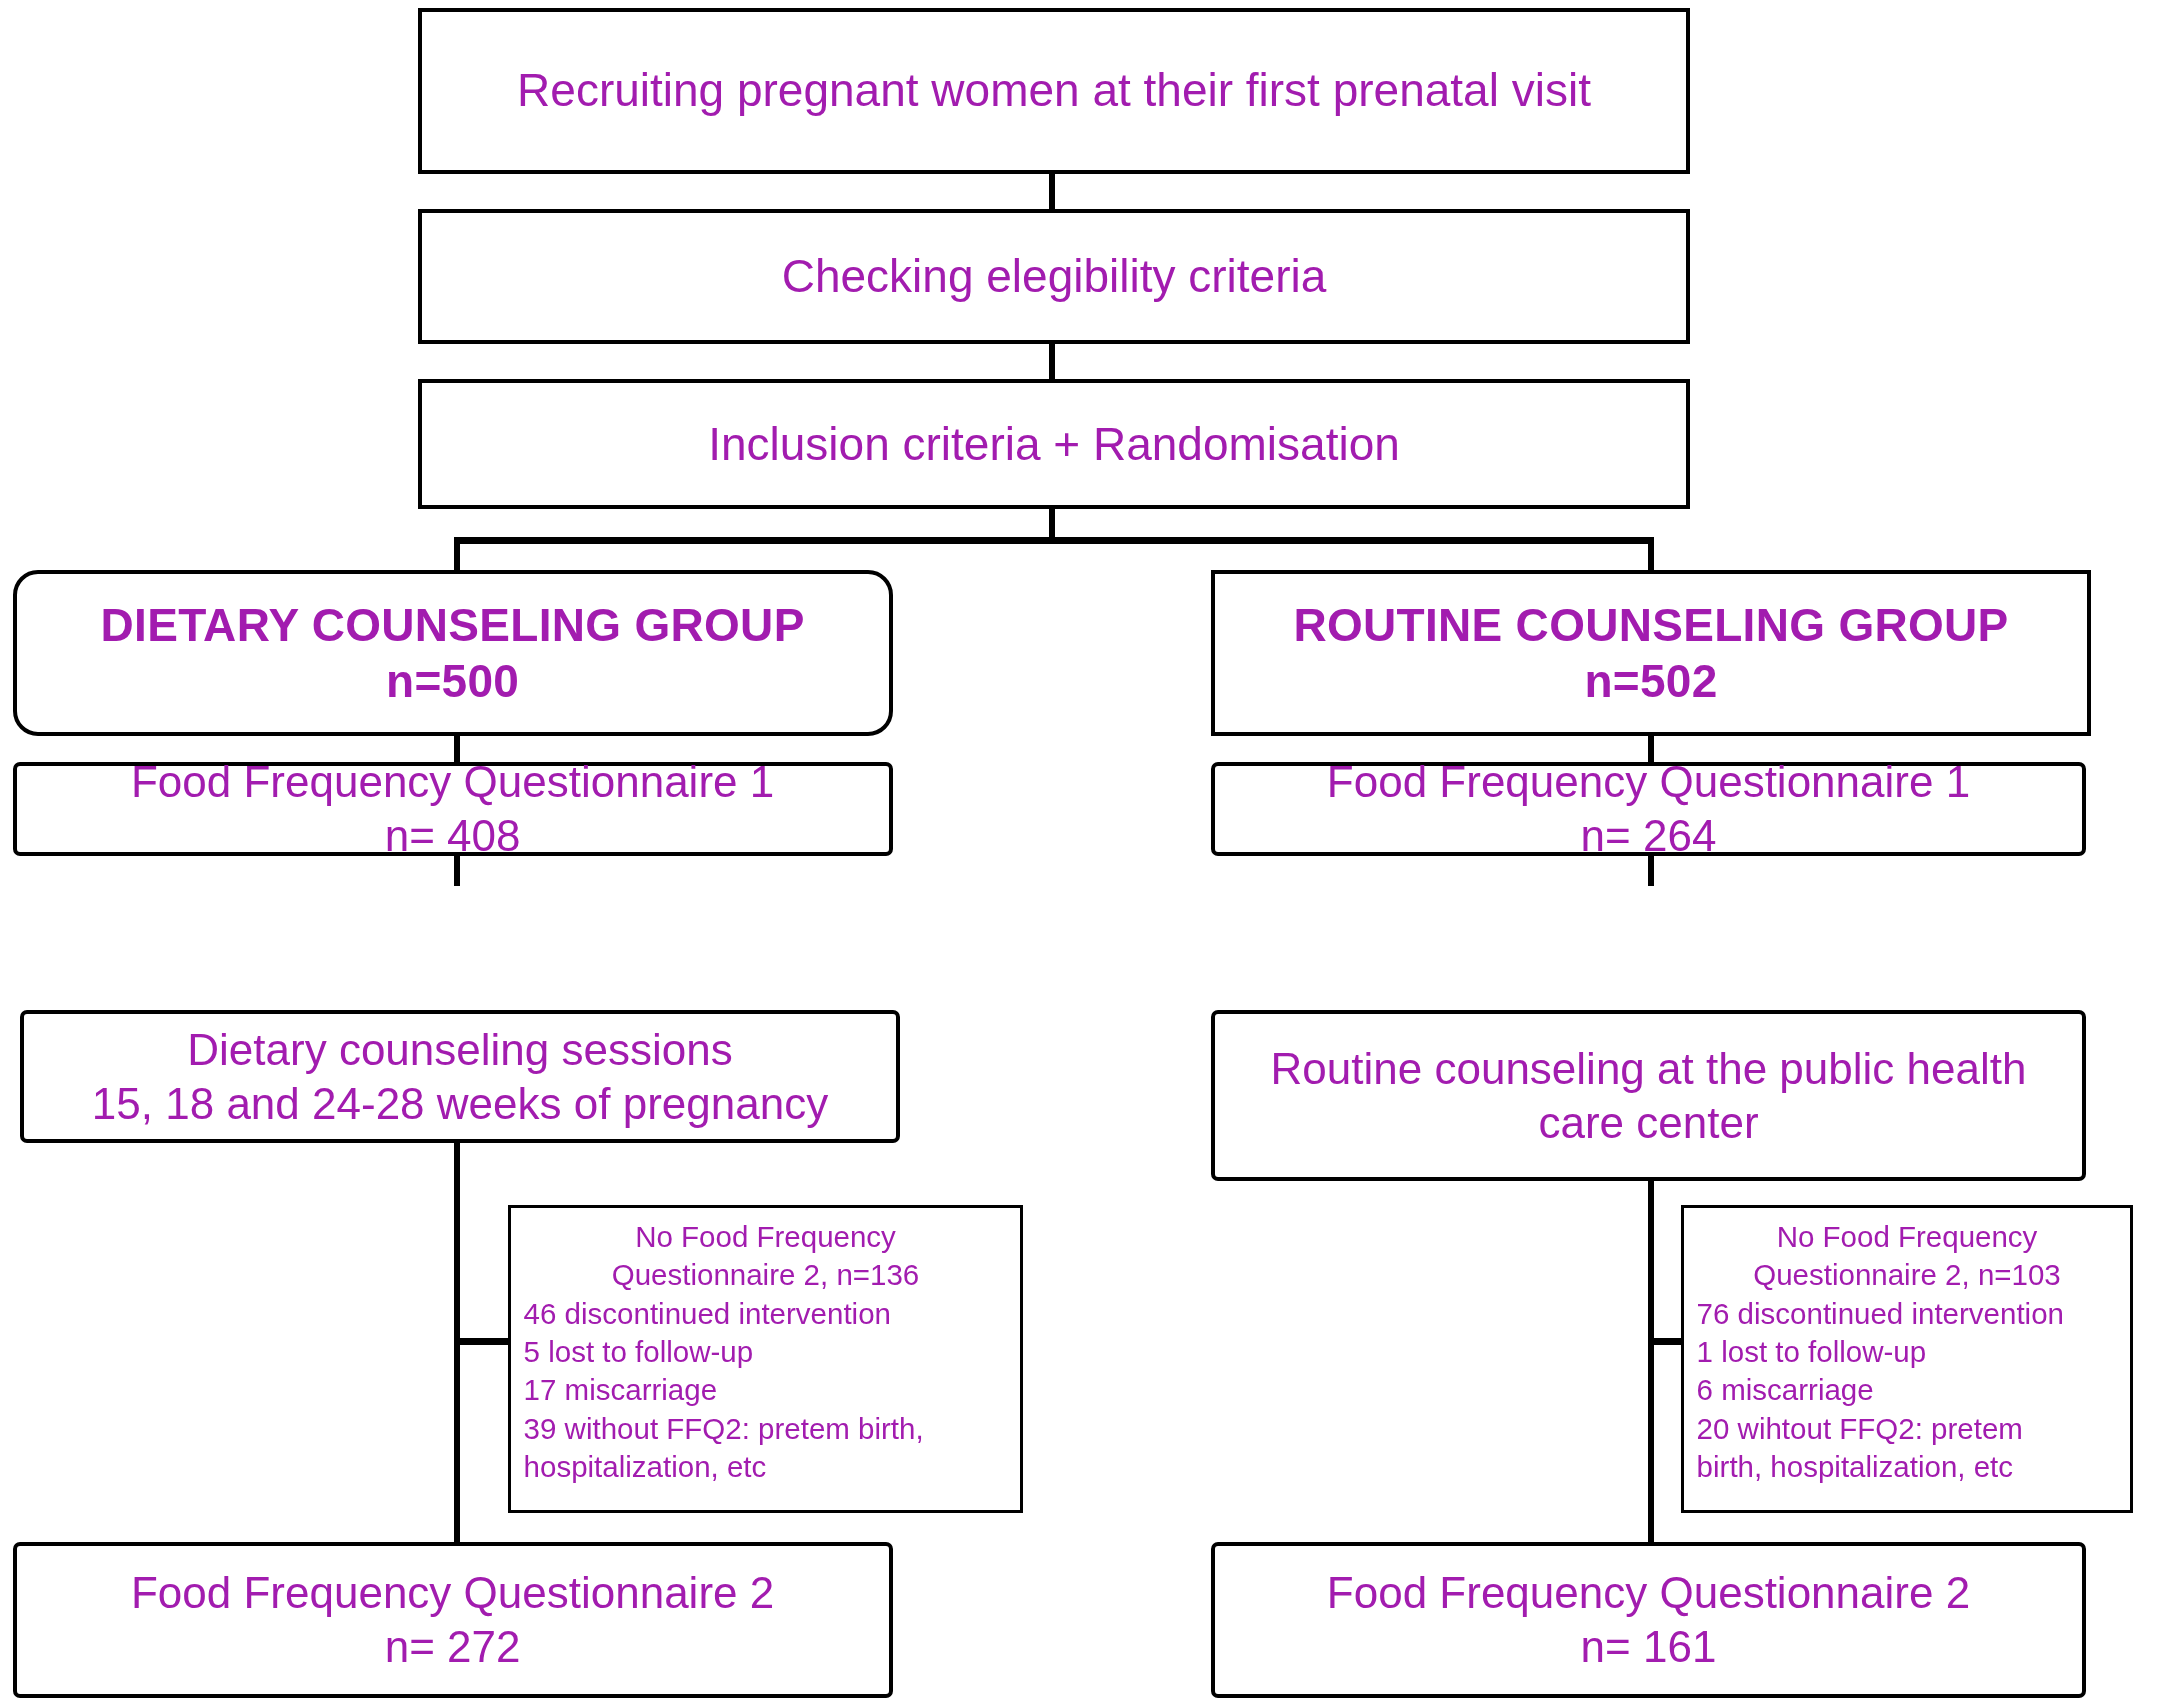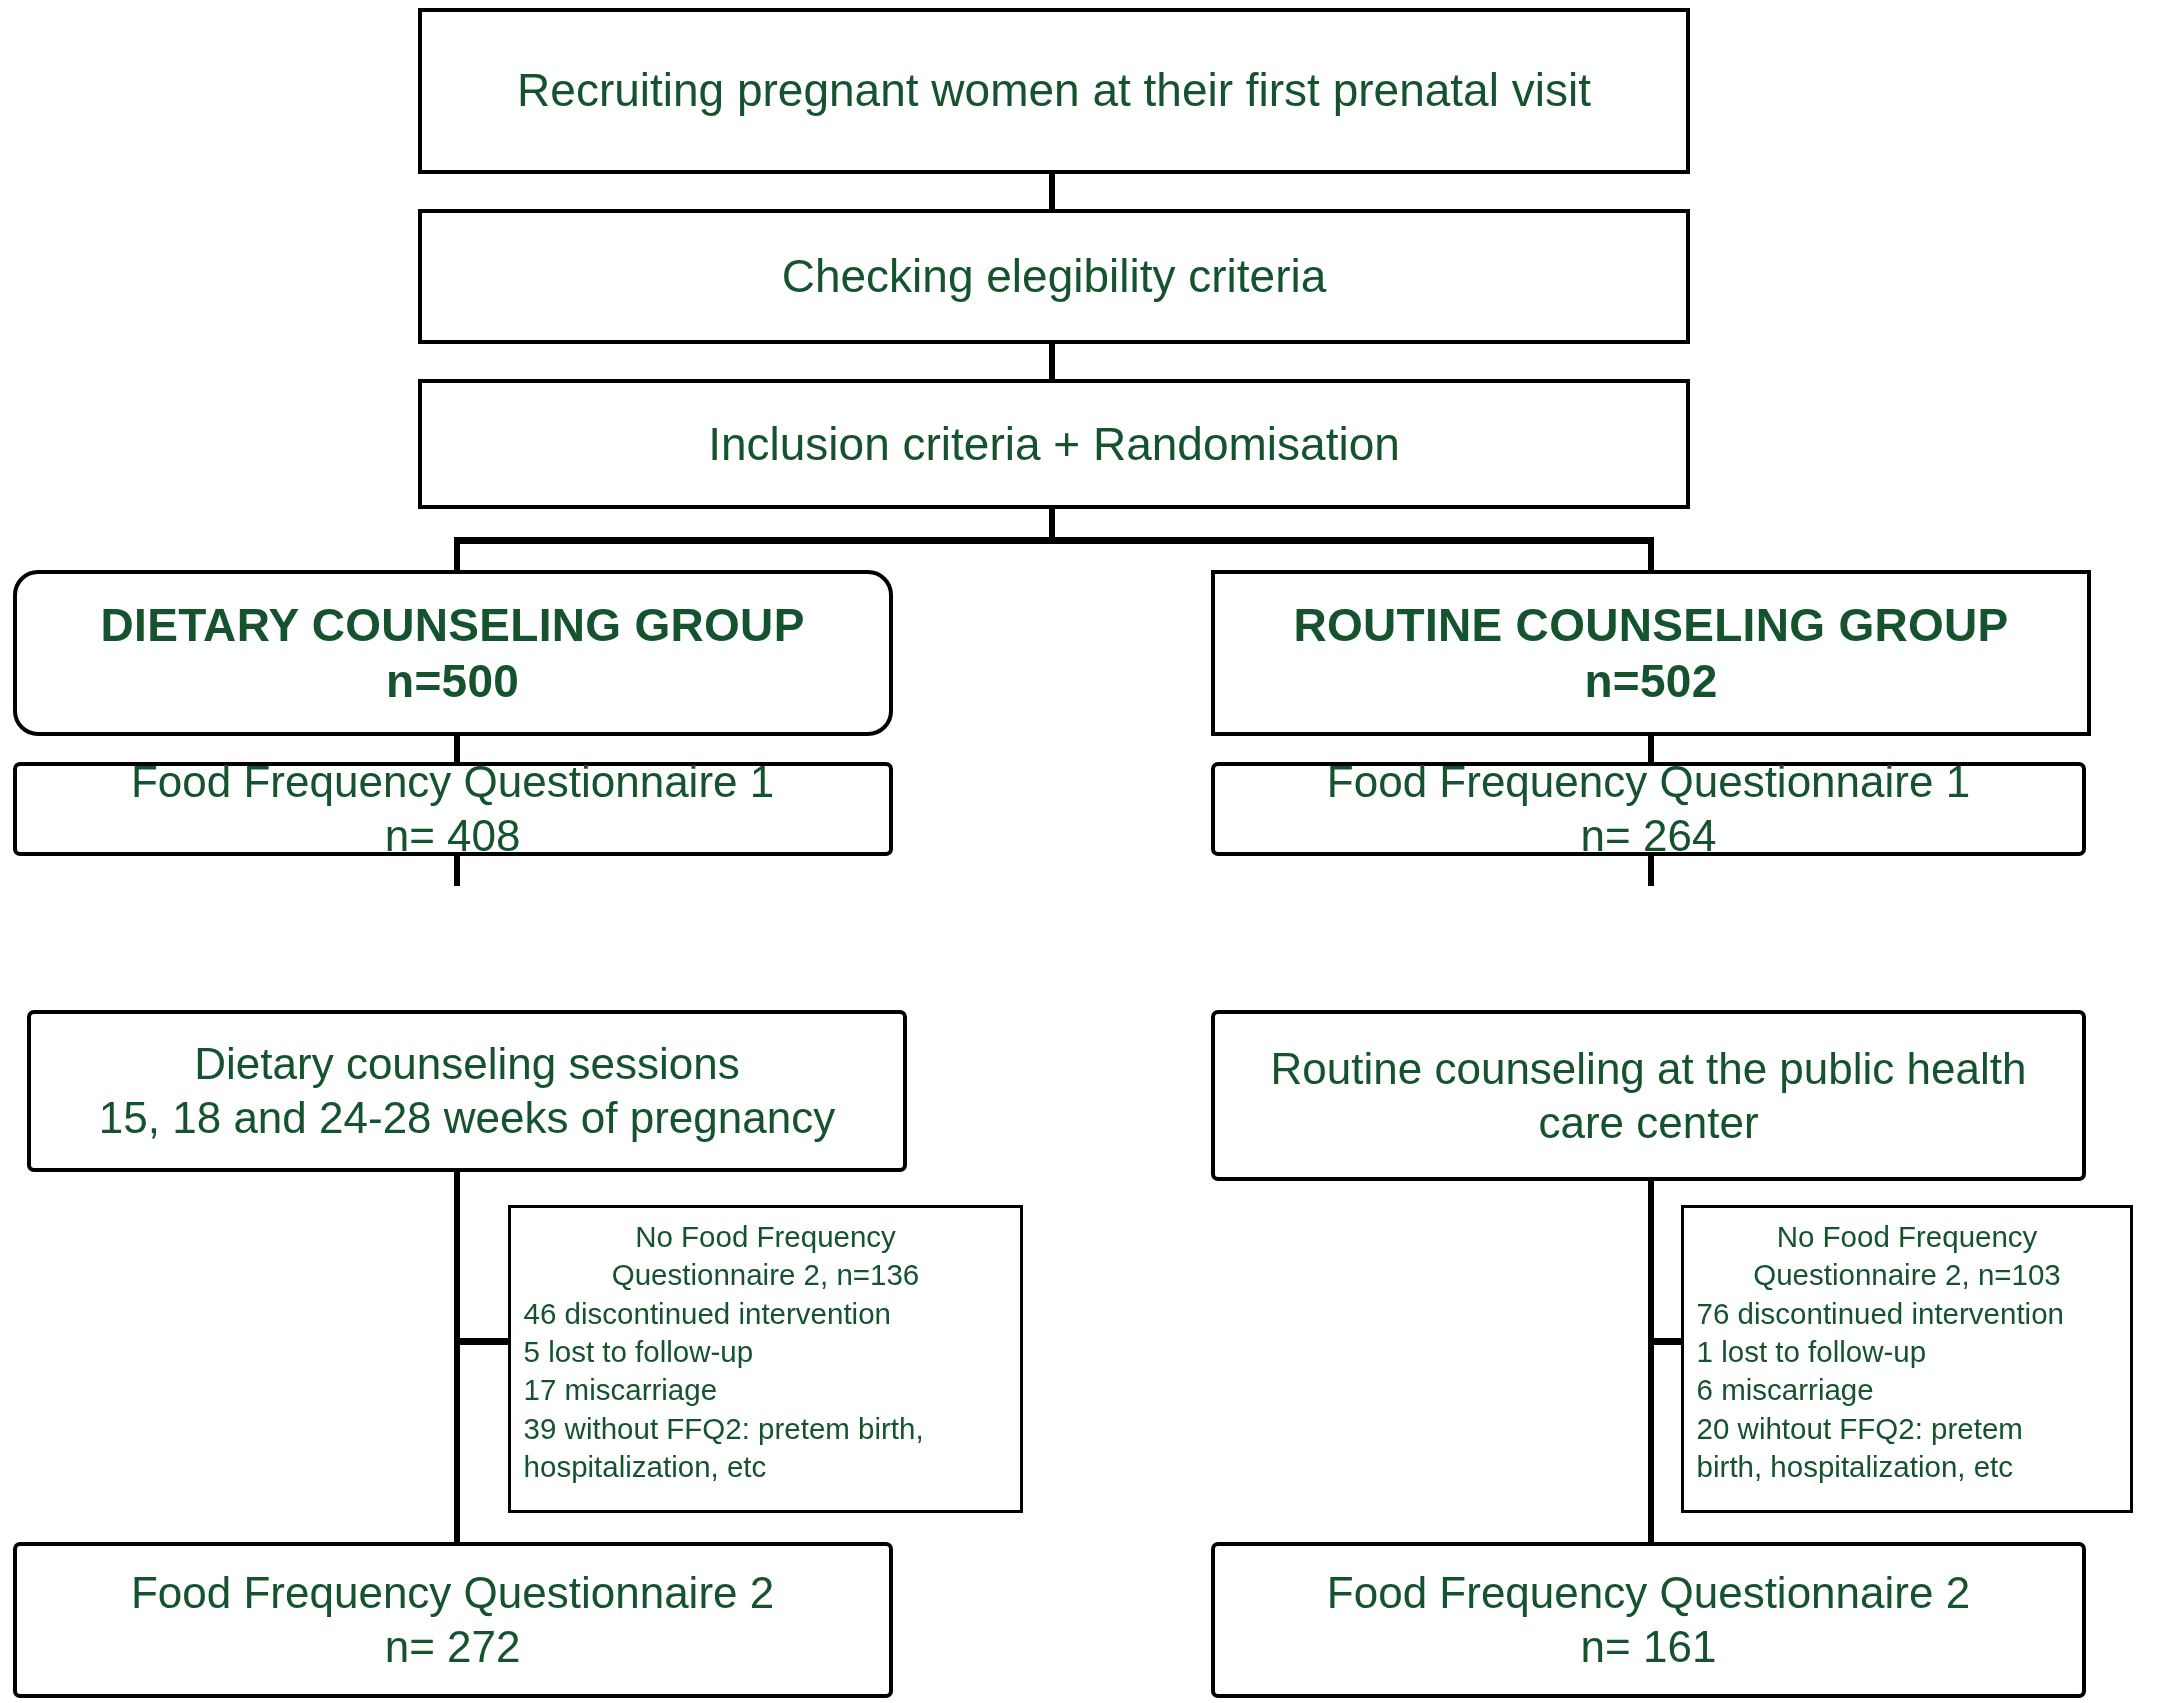--- a/index.html
+++ b/index.html
@@ -20,21 +20,21 @@
   .node {
     position: absolute;
     box-sizing: border-box;
     border: 4.4px solid #000000;
     background: #ffffff;
     display: flex;
     flex-direction: column;
     align-items: center;
     justify-content: center;
     text-align: center;
-    color: #14532d;
+    color: #a21caf;
     z-index: 3;
     line-height: 1.22;
   }
   .node .ln {
     display: block;
     width: 100%;
     white-space: nowrap;
   }
   
   .t-main { font-size: 46px; }
@@ -119,21 +119,21 @@
   <div class="node t-body" style="left:12.6px; top:762px; width:880px; height:94px;">
     <span class="ln">Food Frequency Questionnaire 1</span>
     <span class="ln">n= 408</span>
   </div>
 
   <div class="node t-body" style="left:1211px; top:762px; width:875px; height:94px;">
     <span class="ln">Food Frequency Questionnaire 1</span>
     <span class="ln">n= 264</span>
   </div>
 
-  <div class="node t-body" style="left:27px; top:1010px; width:880px; height:162px; top:1010px;">
+  <div class="node t-body" style="left:20px; top:1010px; width:880px; height:133px; top:1010px;">
     <span class="ln">Dietary counseling sessions</span>
     <span class="ln">15, 18 and 24-28 weeks of pregnancy</span>
   </div>
 
   <div class="node t-body" style="left:1211px; top:1010px; width:875px; height:171px;">
     <span class="ln">Routine counseling at the public health</span>
     <span class="ln">care center</span>
   </div>
 
   <div class="node small t-small" style="left:508px; top:1205px; width:515px; height:308px;">

